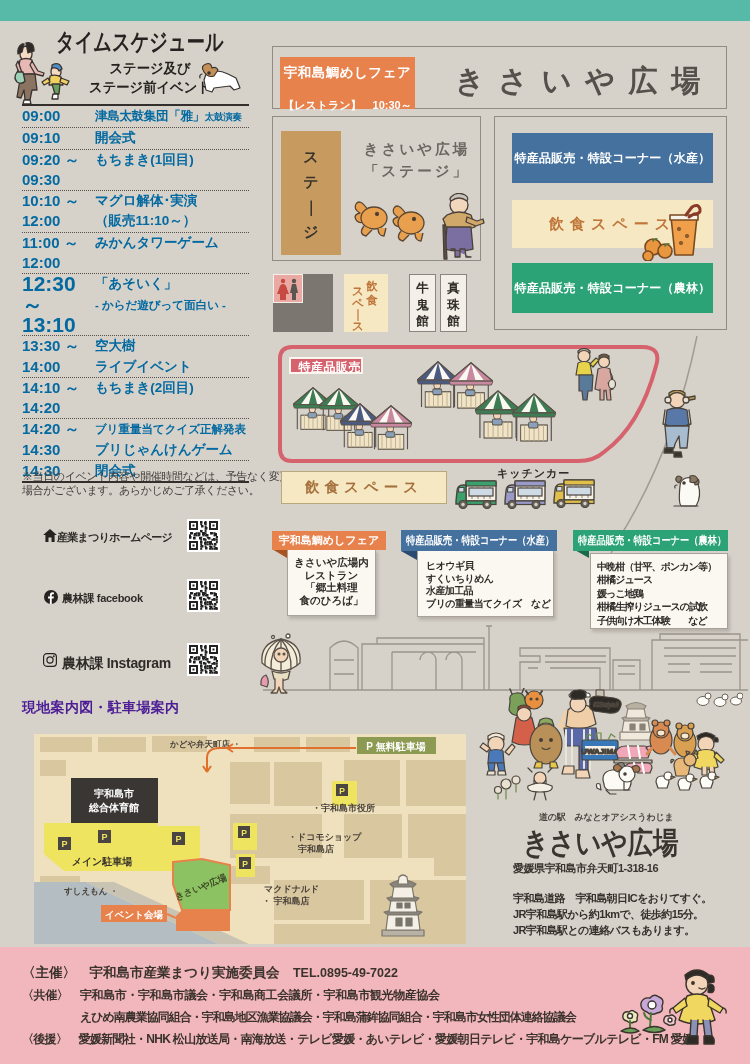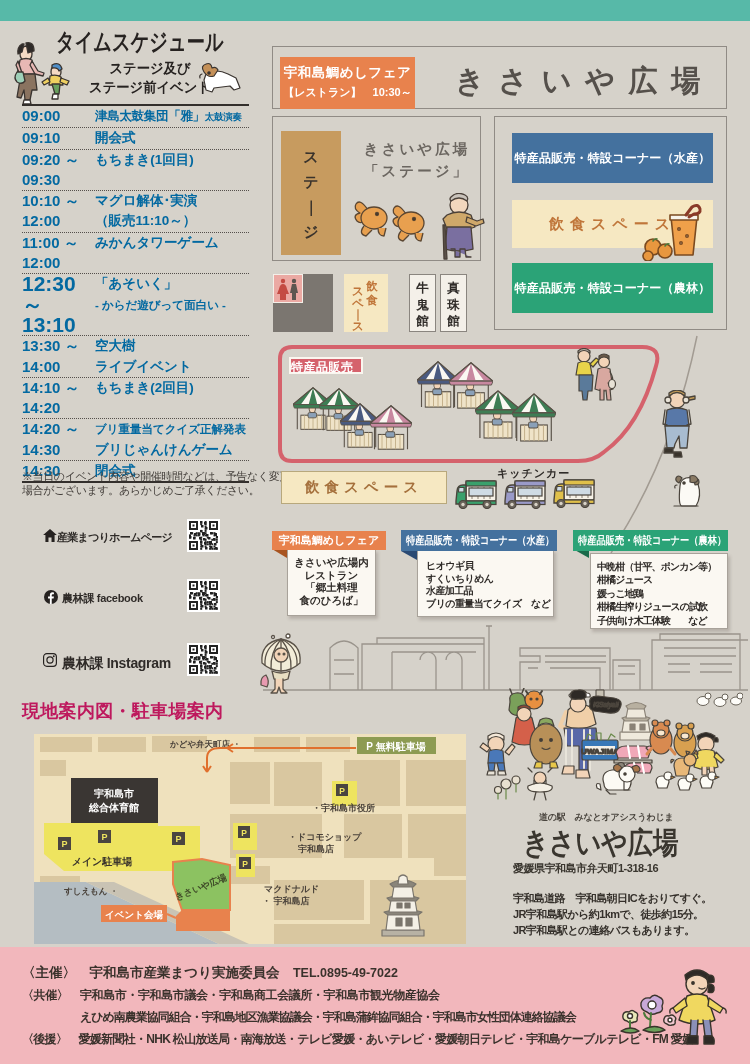--- a/index.html
+++ b/index.html
@@ -211,21 +211,21 @@
     </svg>
 <div class="abs b" style="left:62px;top:655px;font-size:14px;letter-spacing:-0.3px">農林課 Instagram</div>
 <svg class="abs" style="left:187px;top:643px" width="33" height="33" viewBox="0 0 33 33">
       <use href="#qr"></use>
     </svg>
 
 <div class="abs" style="left:272px;top:46px;width:455px;height:63px;border:1px solid #908b85"></div>
 
 <div class="abs" style="left:280px;top:57px;width:135px;height:52px;background:#e8824d;color:#fff;text-align:center">
 <div class="b" style="font-size:13.5px;margin-top:7px;letter-spacing:0.5px">宇和島鯛めしフェア</div>
-<div class="b" style="font-size:11px;margin-top:3px">【レストラン】　10:30～</div>
+<div class="b" style="font-size:11px;margin-top:16px">【レストラン】　10:30～</div>
     </div>
 
 <div class="abs b" style="left:455px;top:61px;font-size:30px;color:#55504b;letter-spacing:14px;white-space:nowrap;transform:scale(0.97,1);transform-origin:left top">きさいや広場</div>
 
 <div class="abs" style="left:272px;top:116px;width:209px;height:145px;border:1px solid #908b85"></div>
 
 <div class="abs" style="left:281px;top:131px;width:60px;height:124px;background:#c79b5f"></div>
 
 <div class="abs b" style="left:303px;top:144px;font-size:15px;color:#3a332c;line-height:25px;text-align:center;width:16px">ス<br>テ<br>｜<br>ジ</div>
 
@@ -313,21 +313,21 @@
 <path d="M520 690 V662 H540 V656 H520 V648 H610 V690 M545 656 H606 M545 662 H606 M550 668 H600 V690 M528 668 H538"></path>
 <path d="M613 690 V660 H640 V690 M618 666 H635 M618 674 H635"></path>
 <path d="M652 690 V640 H660 V634 H740 V640 L748 640 M660 640 H740 M664 648 H736 M664 656 H736 M668 664 H690 M700 664 H732 M668 672 H690 M700 672 H732 M740 640 V690"></path>
 </g>
 
 <g fill="none" stroke="#d5626c" stroke-width="4">
 <path d="M292 347 H642 Q662 347 656 366 Q640 426 604 452 Q594 461 578 461 H292 Q280 461 280 449 V359 Q280 347 292 347 Z"></path>
 </g>
 </svg>
 
-<div class="abs b" style="left:289px;top:357px;width:74px;height:17px;background:#d5626c;border:2px solid #faf6ef;color:#fff;font-size:12px;text-align:left;line-height:17px;letter-spacing:0.5px">特産品販売</div>
+<div class="abs b" style="left:289px;top:357px;width:74px;height:17px;background:#d5626c;border:2px solid #faf6ef;color:#fff;font-size:12px;text-align:right;line-height:17px;letter-spacing:0.5px">特産品販売</div>
 
 <svg width="0" height="0" style="position:absolute">
       <defs>
 <g id="tent">
 <path d="M6 21 V49 M50 21 V49" stroke="#5a5248" stroke-width="1.5"></path>
 <rect x="11" y="33" width="34" height="16" fill="#efe3c8" stroke="#5a5248" stroke-width="1.2"></rect>
 <path d="M16 33 V49 M22 33 V49 M28 33 V49 M34 33 V49 M40 33 V49" stroke="#bda982" stroke-width="1"></path>
 <circle cx="27" cy="26" r="4.5" fill="#f2d4b8" stroke="#5a5248" stroke-width="1.1"></circle>
 <rect x="21" y="30" width="12" height="6" rx="2" fill="#8aa0b8" stroke="#5a5248" stroke-width="1.1"></rect>
 <path d="M28 2 L56 21 L0 21 Z" fill="#fbf8f2" stroke="#5a5248" stroke-width="1.4"></path>
@@ -465,21 +465,21 @@
 <g stroke="#6a645a" stroke-width="1" fill="#fdfcf8">
 <ellipse cx="8" cy="11" rx="6" ry="4.5"></ellipse>
         <circle cx="13" cy="6" r="3"></circle>
 <ellipse cx="25" cy="12" rx="6" ry="4.5"></ellipse>
         <circle cx="30" cy="7" r="3"></circle>
 <ellipse cx="41" cy="11" rx="5.5" ry="4"></ellipse>
         <circle cx="45" cy="6" r="3"></circle>
 </g>
     </svg>
 
-<div class="abs b" style="left:22px;top:699px;font-size:18px;color:#be185d;letter-spacing:0.3px">現地案内図・駐車場案内</div>
+<div class="abs b" style="left:22px;top:699px;font-size:14px;color:#4c1d95;letter-spacing:0.3px">現地案内図・駐車場案内</div>
 
 
 <svg class="abs" style="left:34px;top:734px" width="432" height="210" viewBox="0 0 432 210">
 <rect x="0" y="0" width="432" height="210" fill="#efe1bd"></rect>
 <g fill="#d9c7a0">
 <rect x="6" y="3" width="52" height="15"></rect>
         <rect x="64" y="3" width="48" height="15"></rect>
         <rect x="118" y="2" width="55" height="16"></rect>
         <rect x="220" y="3" width="46" height="15"></rect>
         <rect x="272" y="3" width="44" height="15"></rect>

